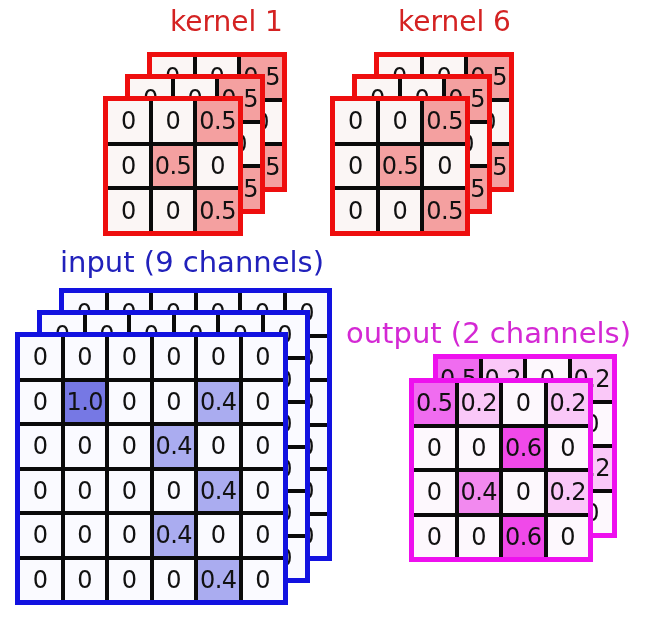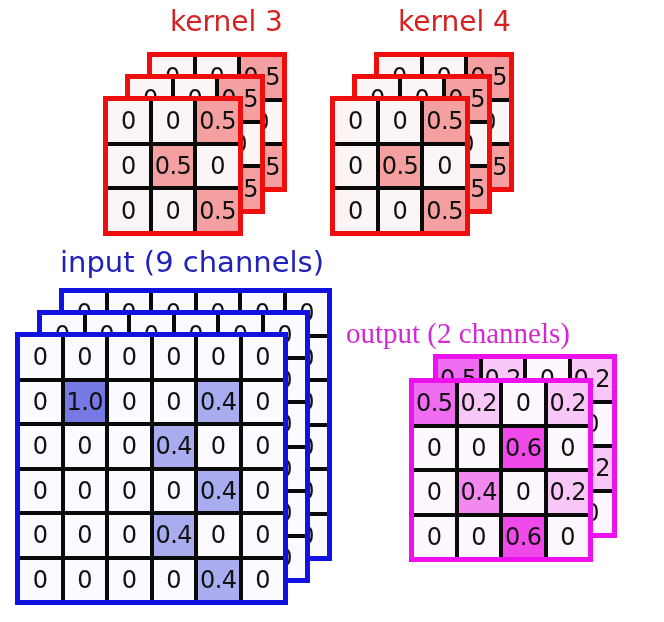--- a/index.html
+++ b/index.html
@@ -58,21 +58,21 @@
   .title-kernel2 { left: 398px; top: 6px; }
   .title-input   { left: 60px;  top: 246px; font-size: 29px; }
   .title-output  { left: 346px; top: 317px; font-size: 29px; }
 </style>
 </head>
 <body>
 
 <div class="figure">
 
   <section>
-    <h2 class="panel-title title-kernel1" style="color: rgb(212, 34, 34);">kernel 3</h2>
+    <h2 class="panel-title title-kernel1" style="color: rgb(212, 34, 34);">kernel 1</h2>
     <div class="layers layers-kernel1" style="background: transparent;">
         <div class="layer" style="left: 44px; top: 0px; border-color: rgb(238, 14, 14); background: rgb(10, 10, 10); grid-template-columns: repeat(3, 1fr);">
           <div class="cell" style="background: rgb(251, 246, 245);">0</div>
           <div class="cell" style="background: rgb(251, 246, 245);">0</div>
           <div class="cell" style="background: rgb(244, 160, 160);">0.5</div>
           <div class="cell" style="background: rgb(251, 246, 245);">0</div>
           <div class="cell" style="background: rgb(244, 160, 160);">0.5</div>
           <div class="cell" style="background: rgb(251, 246, 245);">0</div>
           <div class="cell" style="background: rgb(251, 246, 245);">0</div>
           <div class="cell" style="background: rgb(251, 246, 245);">0</div>
@@ -97,21 +97,21 @@
           <div class="cell" style="background: rgb(244, 160, 160);">0.5</div>
           <div class="cell" style="background: rgb(251, 246, 245);">0</div>
           <div class="cell" style="background: rgb(251, 246, 245);">0</div>
           <div class="cell" style="background: rgb(251, 246, 245);">0</div>
           <div class="cell" style="background: rgb(244, 160, 160);">0.5</div>
         </div>
       </div>
   </section>
 
   <section>
-    <h2 class="panel-title title-kernel2" style="color: rgb(212, 34, 34);">kernel 4</h2>
+    <h2 class="panel-title title-kernel2" style="color: rgb(212, 34, 34);">kernel 6</h2>
     <div class="layers layers-kernel2" style="background: transparent;">
         <div class="layer" style="left: 44px; top: 0px; border-color: rgb(238, 14, 14); background: rgb(10, 10, 10); grid-template-columns: repeat(3, 1fr);">
           <div class="cell" style="background: rgb(251, 246, 245);">0</div>
           <div class="cell" style="background: rgb(251, 246, 245);">0</div>
           <div class="cell" style="background: rgb(244, 160, 160);">0.5</div>
           <div class="cell" style="background: rgb(251, 246, 245);">0</div>
           <div class="cell" style="background: rgb(244, 160, 160);">0.5</div>
           <div class="cell" style="background: rgb(251, 246, 245);">0</div>
           <div class="cell" style="background: rgb(251, 246, 245);">0</div>
           <div class="cell" style="background: rgb(251, 246, 245);">0</div>
@@ -256,21 +256,21 @@
           <div class="cell" style="background: rgb(250, 250, 255);">0</div>
           <div class="cell" style="background: rgb(250, 250, 255);">0</div>
           <div class="cell" style="background: rgb(250, 250, 255);">0</div>
           <div class="cell" style="background: rgb(170, 172, 240);">0.4</div>
           <div class="cell" style="background: rgb(250, 250, 255);">0</div>
         </div>
       </div>
   </section>
 
   <section>
-    <h2 class="panel-title title-output" style="color: rgb(212, 40, 212); font-family: Liberation Serif, serif;">output (2 channels)</h2>
+    <h2 class="panel-title title-output" style="color: rgb(212, 40, 212);">output (2 channels)</h2>
     <div class="layers layers-output" style="background: transparent;">
         <div class="layer" style="left: 24px; top: 0px; border-color: rgb(238, 16, 238); background: rgb(10, 10, 10); grid-template-columns: repeat(4, 1fr);">
           <div class="cell" style="background: rgb(240, 108, 240);">0.5</div>
           <div class="cell" style="background: rgb(250, 200, 248);">0.2</div>
           <div class="cell" style="background: rgb(253, 248, 253);">0</div>
           <div class="cell" style="background: rgb(250, 200, 248);">0.2</div>
           <div class="cell" style="background: rgb(253, 248, 253);">0</div>
           <div class="cell" style="background: rgb(253, 248, 253);">0</div>
           <div class="cell" style="background: rgb(240, 73, 233);">0.6</div>
           <div class="cell" style="background: rgb(253, 248, 253);">0</div>

